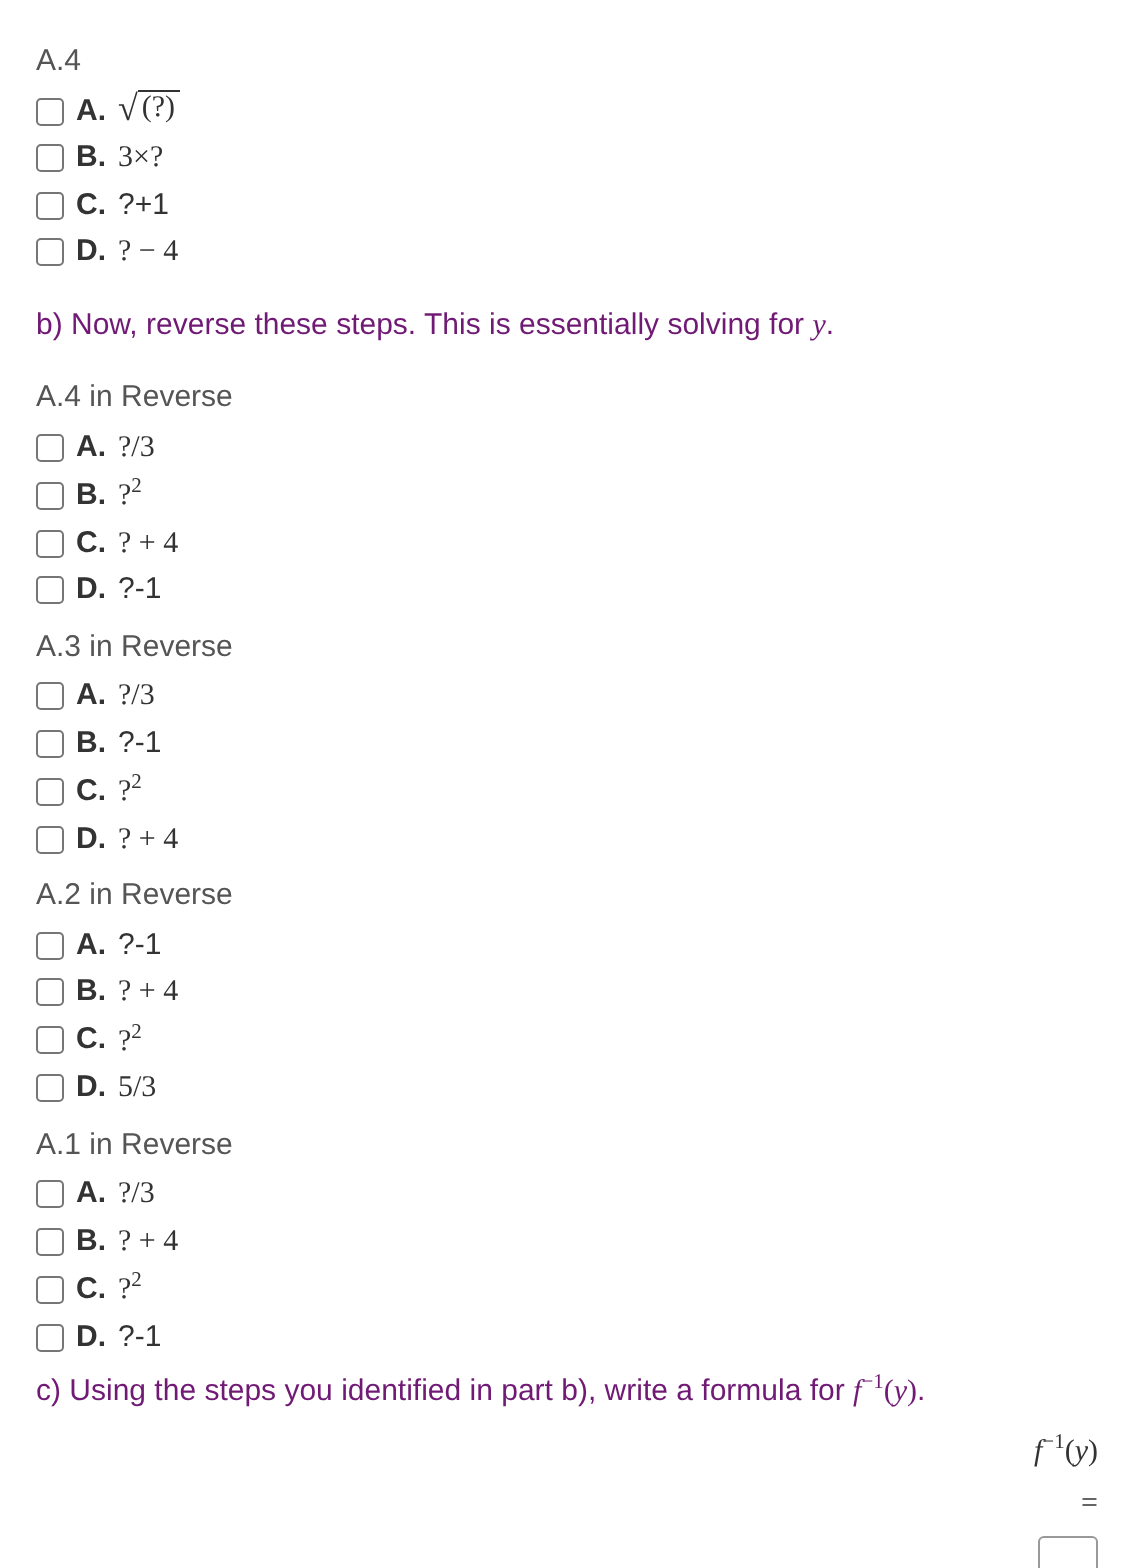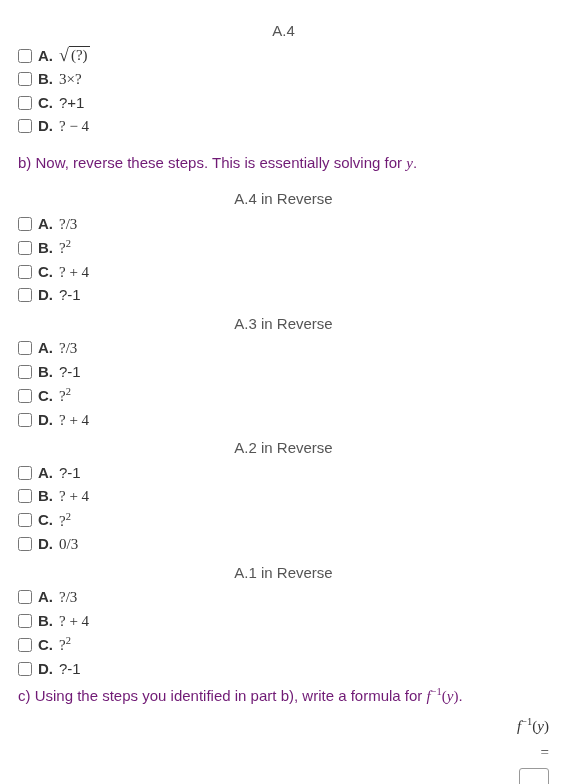--- a/index.html
+++ b/index.html
@@ -8,21 +8,20 @@
       font-size: 15px;
       color: #333;
       padding: 14px 18px;
       width: 567px;
       line-height: 1.5;
     }
     .section-label {
       color: #555;
       margin-top: 6px;
       margin-bottom: 2px;
-      text-align: center;
     }
     .option-row {
       display: flex;
       align-items: center;
       gap: 6px;
       margin: 1px 0;
     }
     .option-row input[type="checkbox"] {
       width: 14px;
       height: 14px;
@@ -168,21 +167,21 @@
       <span class="opt-text"><span class="math">? + 4</span></span>
     </div>
     <div class="option-row">
       <input type="checkbox" style="">
       <span class="opt-letter">C.</span>
       <span class="opt-text"><span class="math">?<sup>2</sup></span></span>
     </div>
     <div class="option-row">
       <input type="checkbox" style="">
       <span class="opt-letter">D.</span>
-      <span class="opt-text"><span class="math">0/3</span></span>
+      <span class="opt-text"><span class="math">5/3</span></span>
     </div>
   </div>
 
 <div class="section-label">A.1 in Reverse</div>
 <div>
     <div class="option-row">
       <input type="checkbox" style="">
       <span class="opt-letter">A.</span>
       <span class="opt-text"><span class="math">?/3</span></span>
     </div>

